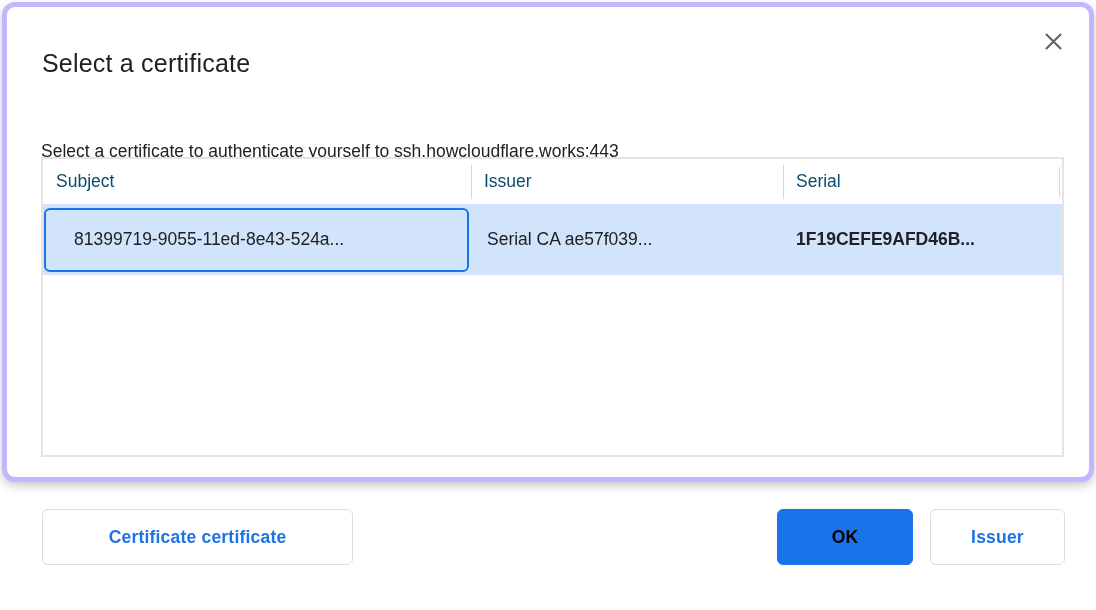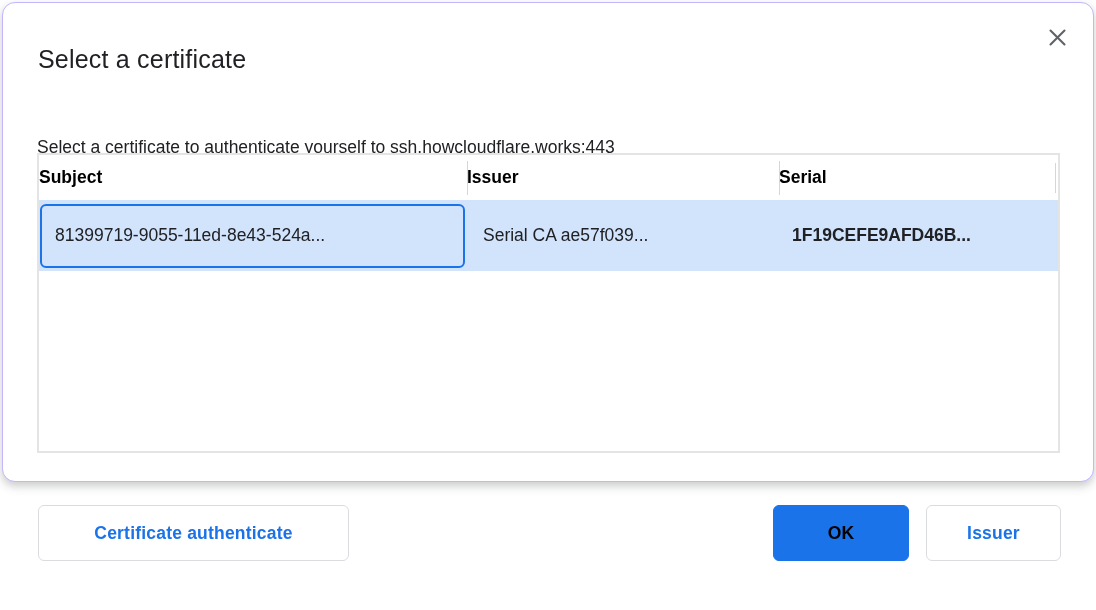--- a/index.html
+++ b/index.html
@@ -8,21 +8,21 @@
     background: #ffffff;
     font-family: "Liberation Sans", sans-serif;
     overflow: hidden;
     position: relative;
   }
   .dialog {
     position: absolute;
     left: 2px; top: 2px;
     width: 1092px; height: 480px;
     background: #ffffff;
-    border: 1px solid #c4b5fd;
+    border: 5px solid #c4b5fd;
     border-radius: 13px;
     box-shadow: 0 4px 10px rgba(60,64,67,0.28);
   }
   .close-btn {
     position: absolute;
     top: 22px; right: 24px;
     width: 24px; height: 24px;
     display: flex; align-items: center; justify-content: center;
     cursor: pointer;
     background: transparent;
@@ -52,22 +52,23 @@
     background: #ffffff;
   }
   .table-header {
     position: relative;
     display: flex;
     height: 45px;
     align-items: center;
   }
   .th {
     font-size: 17.5px;
-    color: #000000;
-    font-weight: 700;
+    color: #0c4a6e;
+    font-weight: 400;
+    padding-left: 13px;
   }
   .th-subject { width: 428px; }
   .th-issuer  { width: 312px; }
   .th-serial  { width: 240px; }
   .col-sep {
     position: absolute;
     top: 6px;
     width: 1px; height: 34px;
     background: #d6d6d6;
   }
@@ -85,21 +86,21 @@
   .td {
     font-size: 17.5px;
     color: #202124;
     white-space: nowrap;
     overflow: hidden;
   }
   .td-subject {
     width: 428px;
     height: 71px;
     line-height: 71px;
-    padding-left: 16px;
+    padding-left: 31px;
     position: relative;
   }
   .focus-ring {
     position: absolute;
     left: 1px; top: 4px;
     width: 425px; height: 64px;
     border: 2px solid #1a73e8;
     border-radius: 6px;
     pointer-events: none;
   }
@@ -165,19 +166,19 @@
       <div class="td td-subject">
         <span>81399719-9055-11ed-8e43-524a...</span>
         <div class="focus-ring"></div>
       </div>
       <div class="td td-issuer">Serial CA ae57f039...</div>
       <div class="td td-serial">1F19CEFE9AFD46B...</div>
     </div>
 
   </div>
 
-  <button class="btn btn-outline btn-cert-info">Certificate authenticate</button>
+  <button class="btn btn-outline btn-cert-info">Certificate certificate</button>
 
   <button class="btn btn-filled btn-ok">OK</button>
 
   <button class="btn btn-outline btn-cancel">Issuer</button>
 
 </div>
 
 </body></html>

